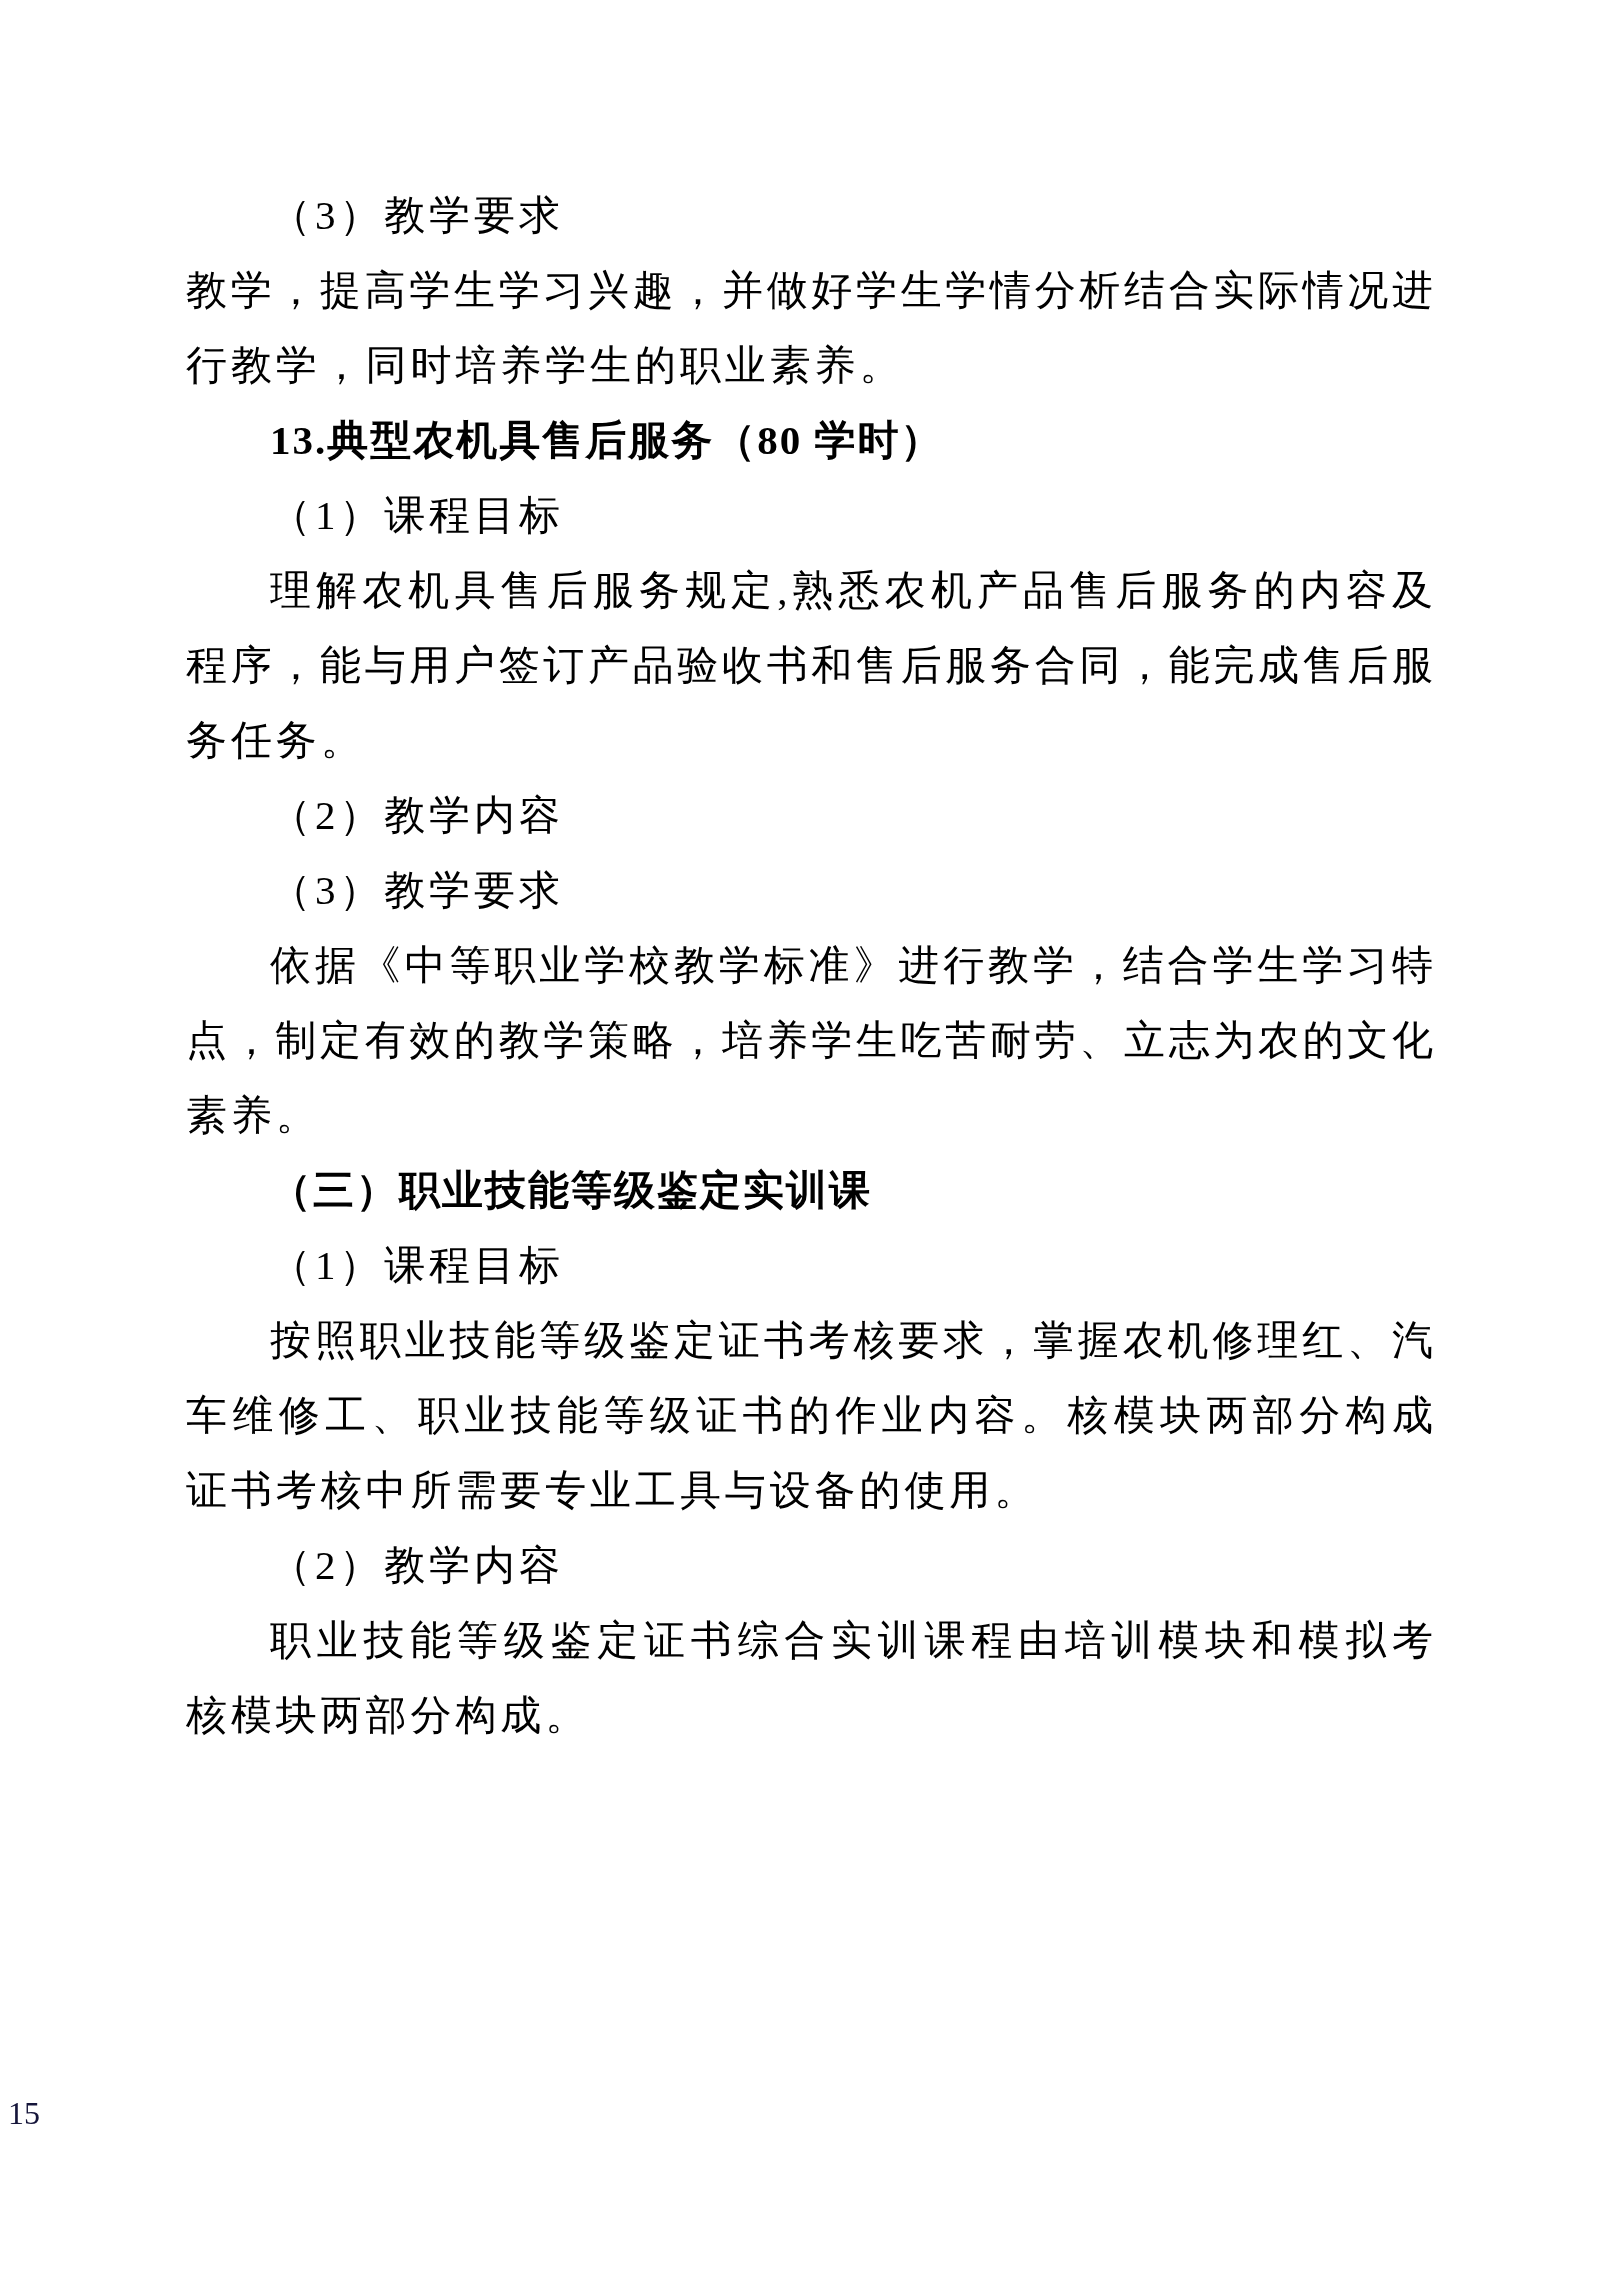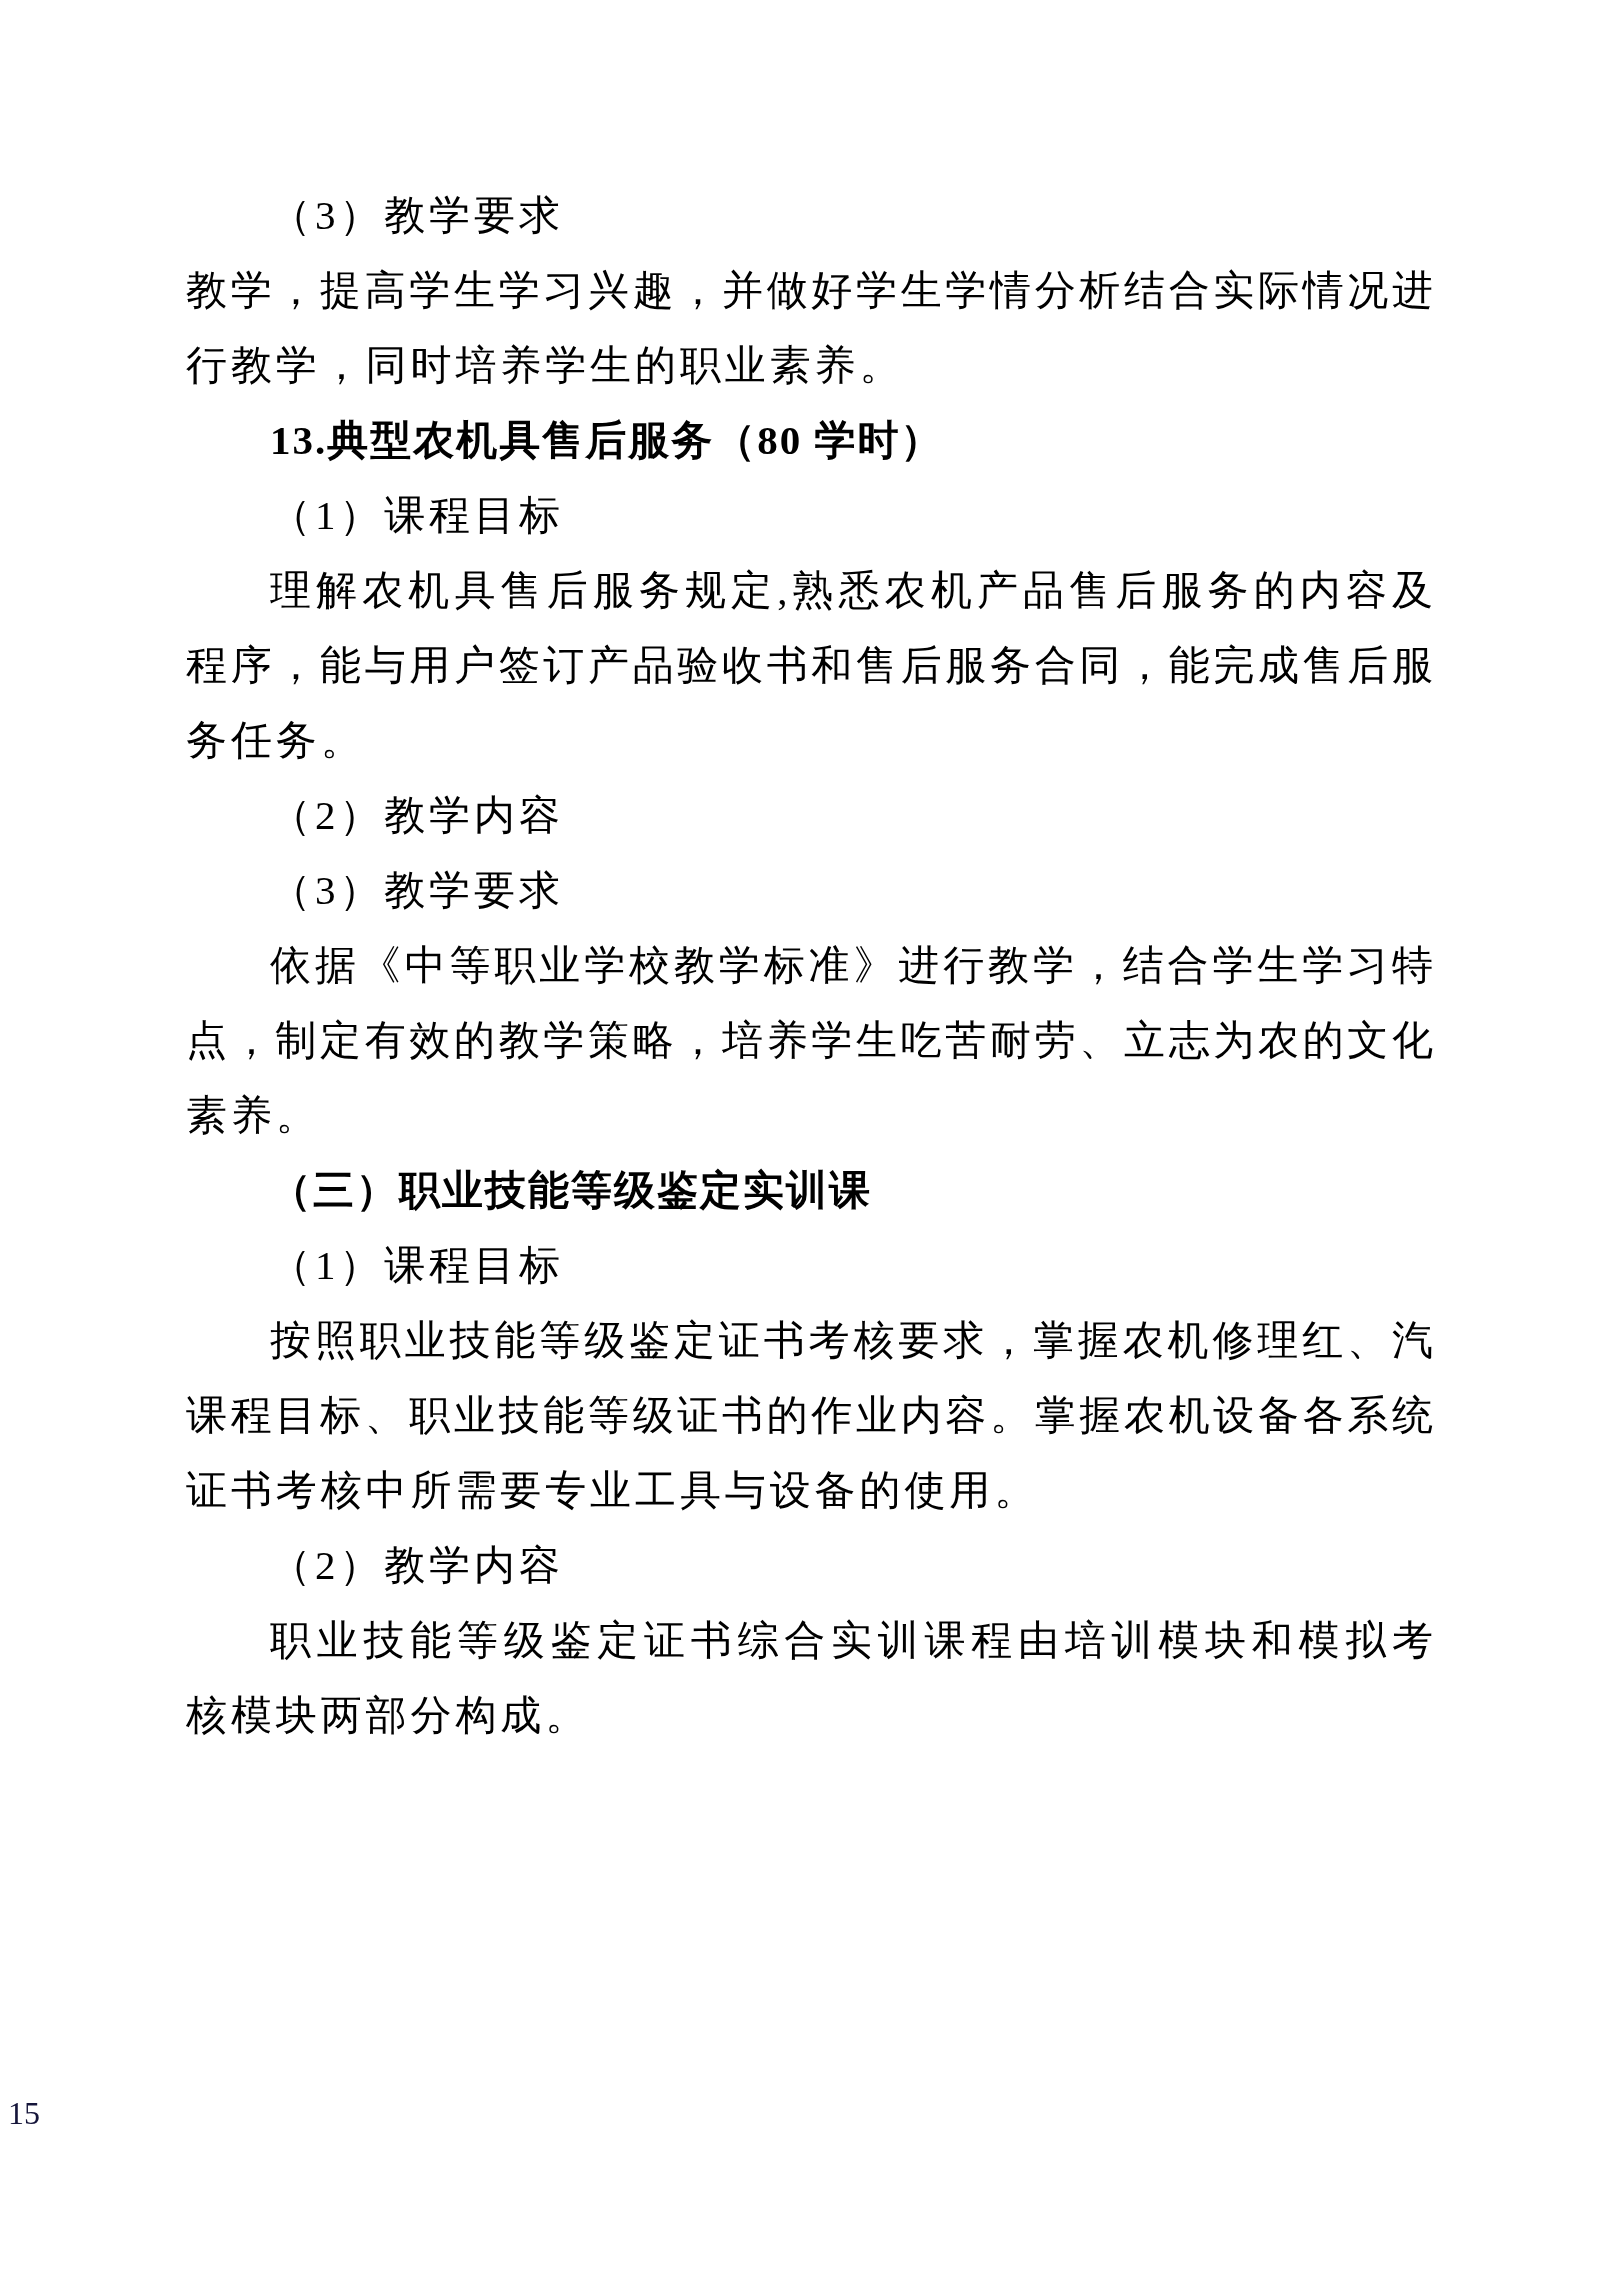--- a/index.html
+++ b/index.html
@@ -102,21 +102,21 @@
         <div class="line last">素养。</div>
       </div>
       <div class="para heading">
         <div class="line first last">（三）职业技能等级鉴定实训课</div>
       </div>
       <div class="para label">
         <div class="line first last">（1）课程目标</div>
       </div>
       <div class="para body">
         <div class="line first">按照职业技能等级鉴定证书考核要求，掌握农机修理红、汽</div>
-        <div class="line">课程目标、职业技能等级证书的作业内容。掌握农机设备各系统</div>
+        <div class="line">车维修工、职业技能等级证书的作业内容。核模块两部分构成</div>
         <div class="line last">证书考核中所需要专业工具与设备的使用。</div>
       </div>
       <div class="para label">
         <div class="line first last">（2）教学内容</div>
       </div>
       <div class="para body">
         <div class="line first">职业技能等级鉴定证书综合实训课程由培训模块和模拟考</div>
         <div class="line last">核模块两部分构成。</div>
       </div>
     </div>

